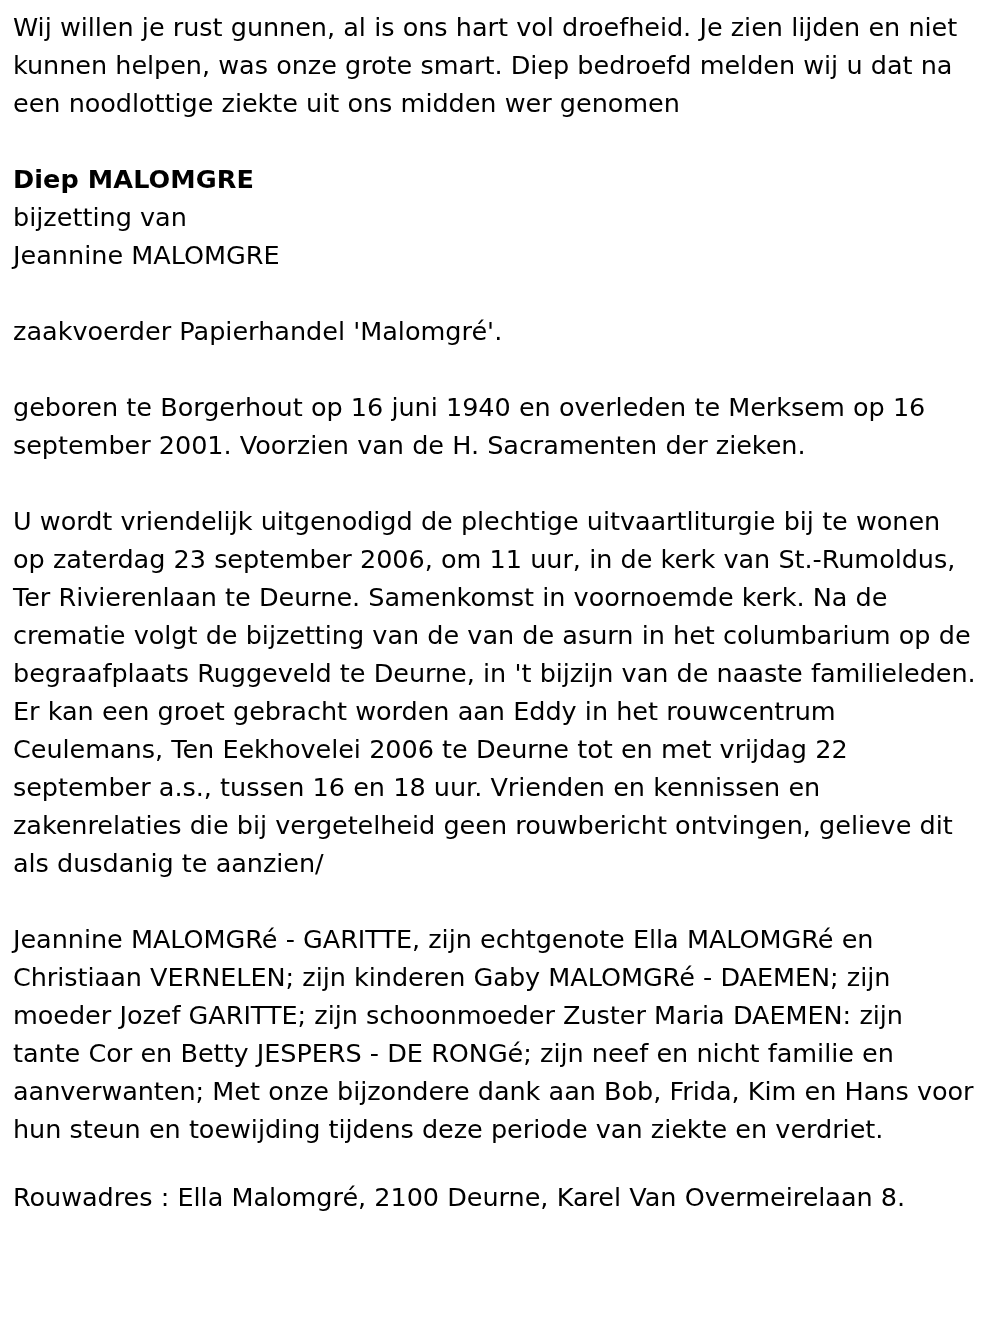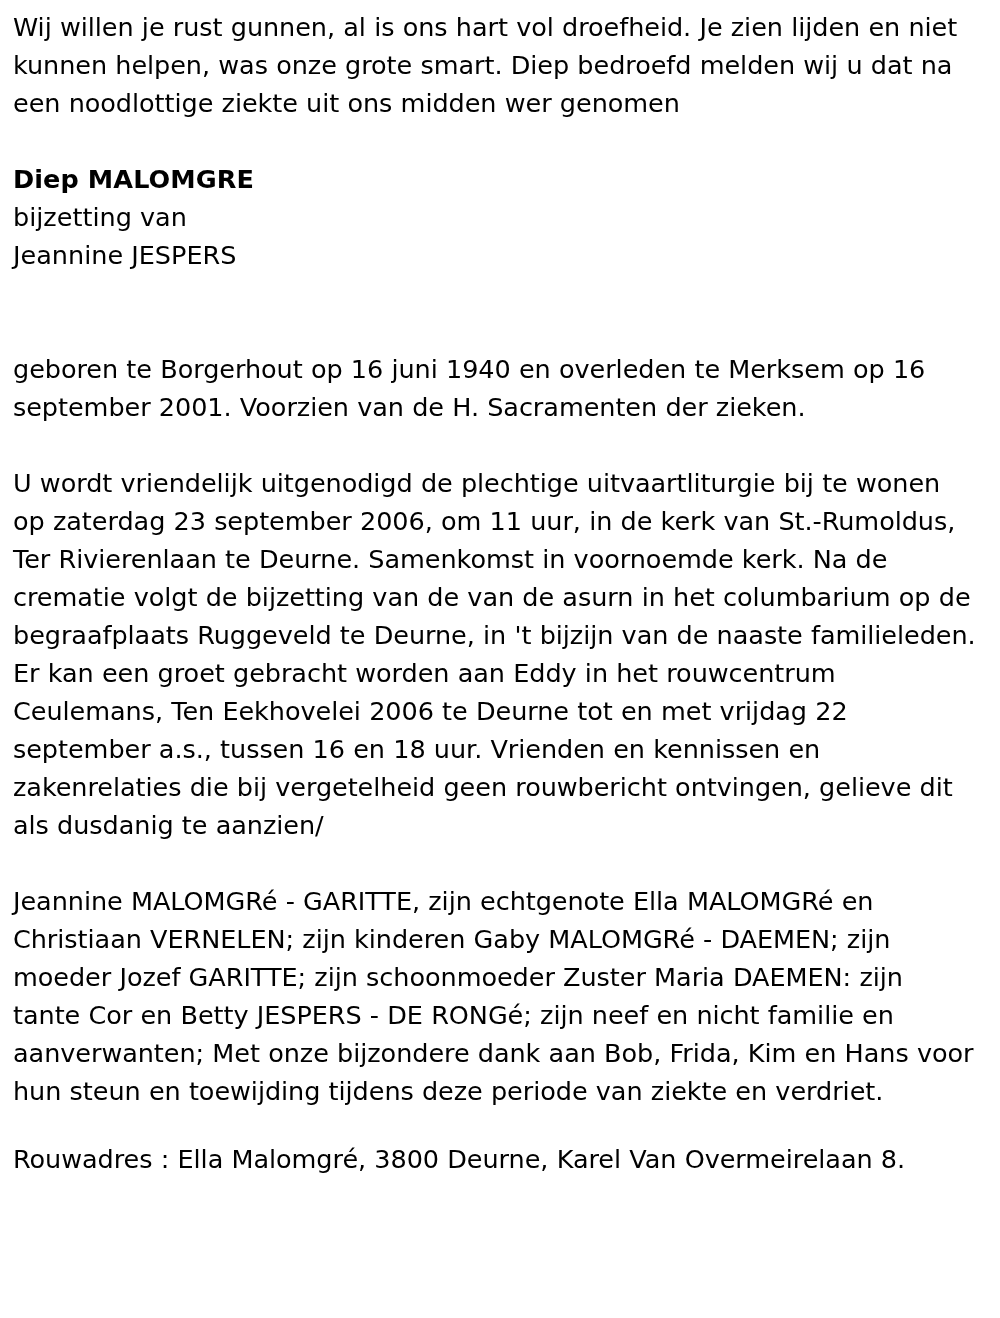--- a/index.html
+++ b/index.html
@@ -52,34 +52,35 @@
 <div class="page">
 
   <div class="block tight">Wij willen je rust gunnen, al is ons hart vol droefheid. Je zien lijden en niet kunnen helpen, was onze grote smart. Diep bedroefd melden wij u dat na een noodlottige ziekte uit ons midden wer genomen</div>
 
   <div class="gap-line"></div>
 
   <div class="name">Diep MALOMGRE</div>
 
   <div class="single">bijzetting van</div>
 
-  <div class="single">Jeannine JESPERS</div>
+  <div class="single">Jeannine MALOMGRE</div>
 
   <div class="gap-line"></div>
 
+  <div class="single">zaakvoerder Papierhandel 'Malomgré'.</div>
 
   <div class="gap-line"></div>
 
   <div class="block tight">geboren te Borgerhout op 16 juni 1940 en overleden te Merksem op 16 september 2001. Voorzien van de H. Sacramenten der zieken.</div>
 
   <div class="gap-line"></div>
 
   <div class="block tight">U wordt vriendelijk uitgenodigd de plechtige uitvaartliturgie bij te wonen op zaterdag 23 september 2006, om 11 uur, in de kerk van St.-Rumoldus, Ter Rivierenlaan te Deurne. Samenkomst in voornoemde kerk. Na de crematie volgt de bijzetting van de van de asurn in het columbarium op de begraafplaats Ruggeveld te Deurne, in 't bijzijn van de naaste familieleden. Er kan een groet gebracht worden aan Eddy in het rouwcentrum Ceulemans, Ten Eekhovelei 2006 te Deurne tot en met vrijdag 22 september a.s., tussen 16 en 18 uur. Vrienden en kennissen en zakenrelaties die bij vergetelheid geen rouwbericht ontvingen, gelieve dit als dusdanig te aanzien/</div>
 
   <div class="gap-line"></div>
 
   <div class="block tight">Jeannine MALOMGRé - GARITTE, zijn echtgenote Ella MALOMGRé en Christiaan VERNELEN; zijn kinderen Gaby MALOMGRé - DAEMEN; zijn moeder Jozef GARITTE; zijn schoonmoeder Zuster Maria DAEMEN: zijn tante Cor en Betty JESPERS - DE RONGé; zijn neef en nicht familie en aanverwanten; Met onze bijzondere dank aan Bob, Frida, Kim en Hans voor hun steun en toewijding tijdens deze periode van ziekte en verdriet.</div>
 
   <div class="gap-small"></div>
 
-  <div class="block tight">Rouwadres : Ella Malomgré, 3800 Deurne, Karel Van Overmeirelaan 8.</div>
+  <div class="block tight">Rouwadres : Ella Malomgré, 2100 Deurne, Karel Van Overmeirelaan 8.</div>
 
 </div>
 
 </body></html>

